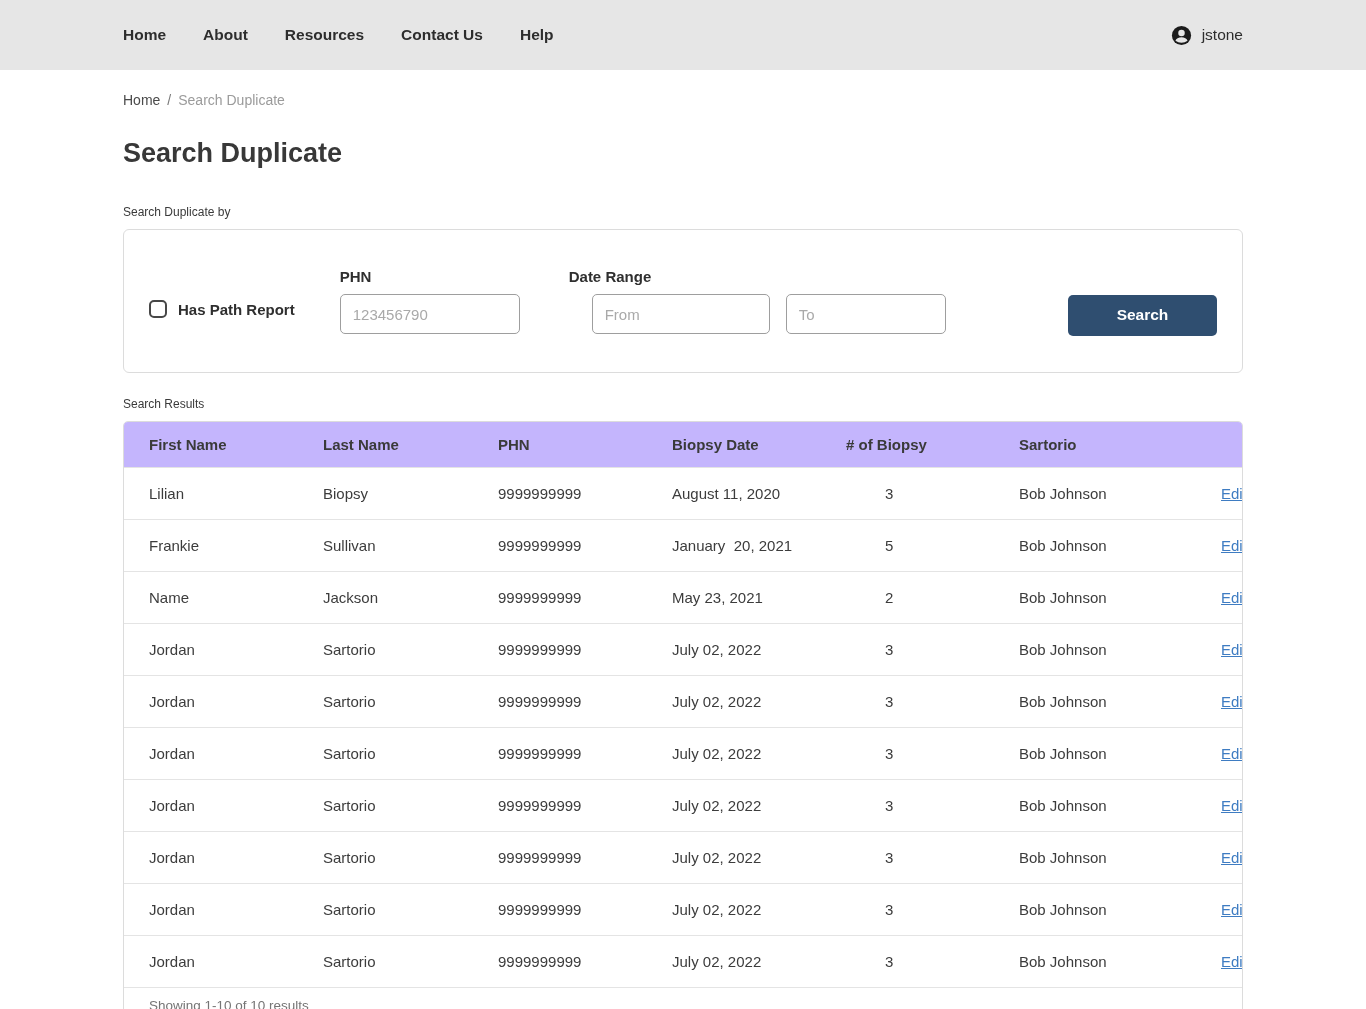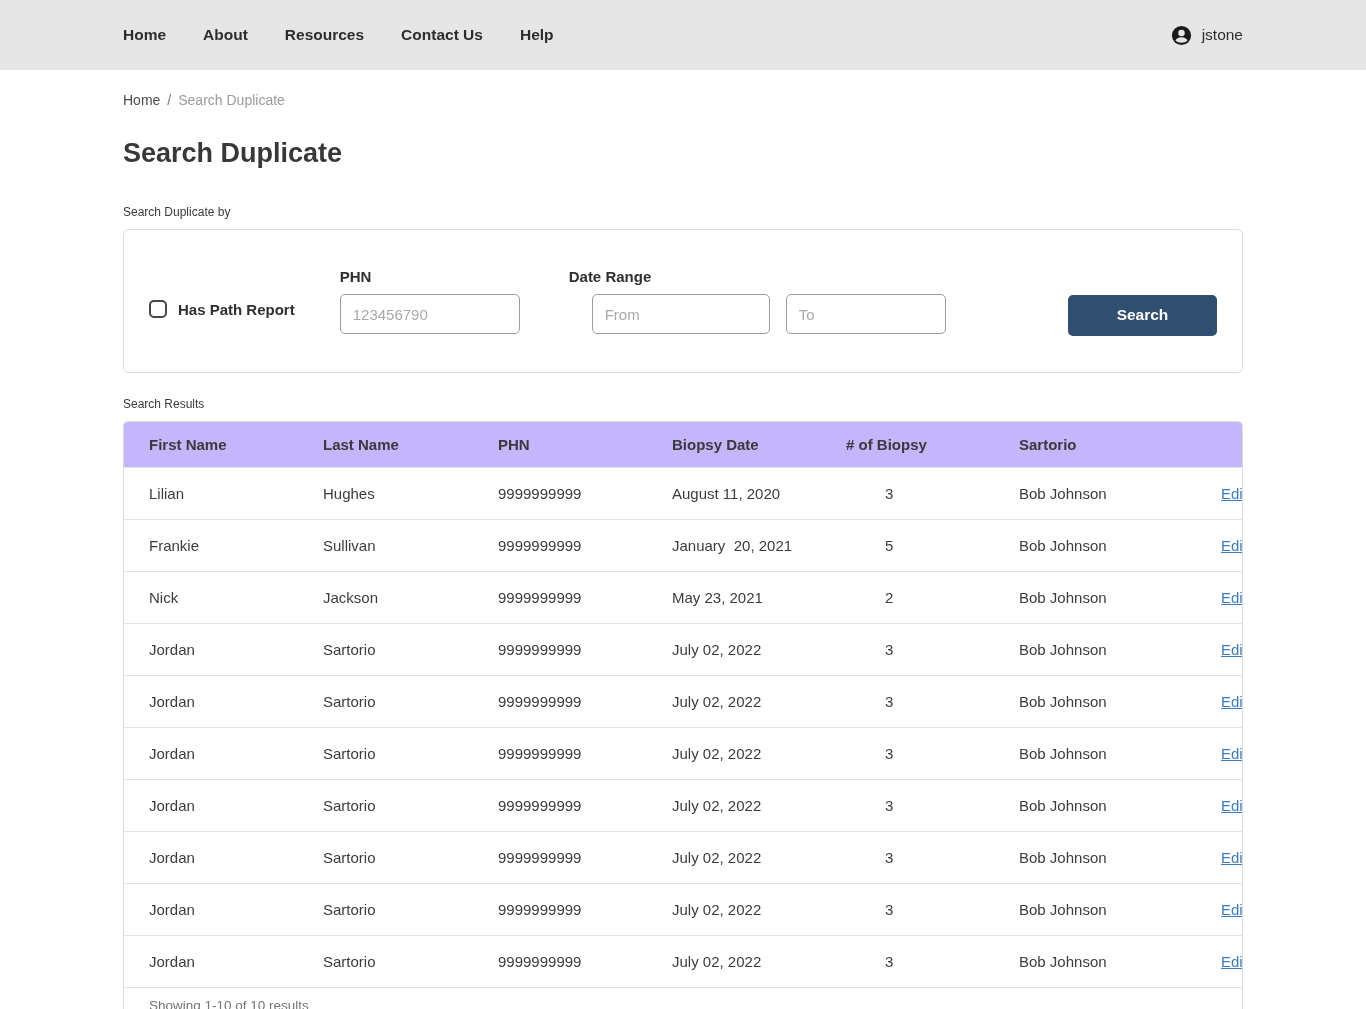--- a/index.html
+++ b/index.html
@@ -165,21 +165,21 @@
           <th>PHN</th>
           <th>Biopsy Date</th>
           <th># of Biopsy</th>
           <th>Sartorio</th>
           <th></th>
         </tr>
       </thead>
       <tbody>
   <tr>
     <td>Lilian</td>
-    <td>Hughes</td>
+    <td>Biopsy</td>
     <td>9999999999</td>
     <td>August 11, 2020</td>
     <td class="count">3</td>
     <td>Bob Johnson</td>
     <td>
       <a href="#" class="edit-link">Edit</a>
     </td>
   </tr>
 
   <tr>
@@ -188,21 +188,21 @@
     <td>9999999999</td>
     <td>January  20, 2021</td>
     <td class="count">5</td>
     <td>Bob Johnson</td>
     <td>
       <a href="#" class="edit-link">Edit</a>
     </td>
   </tr>
 
   <tr>
-    <td>Nick</td>
+    <td>Name</td>
     <td>Jackson</td>
     <td>9999999999</td>
     <td>May 23, 2021</td>
     <td class="count">2</td>
     <td>Bob Johnson</td>
     <td>
       <a href="#" class="edit-link">Edit</a>
     </td>
   </tr>
 

